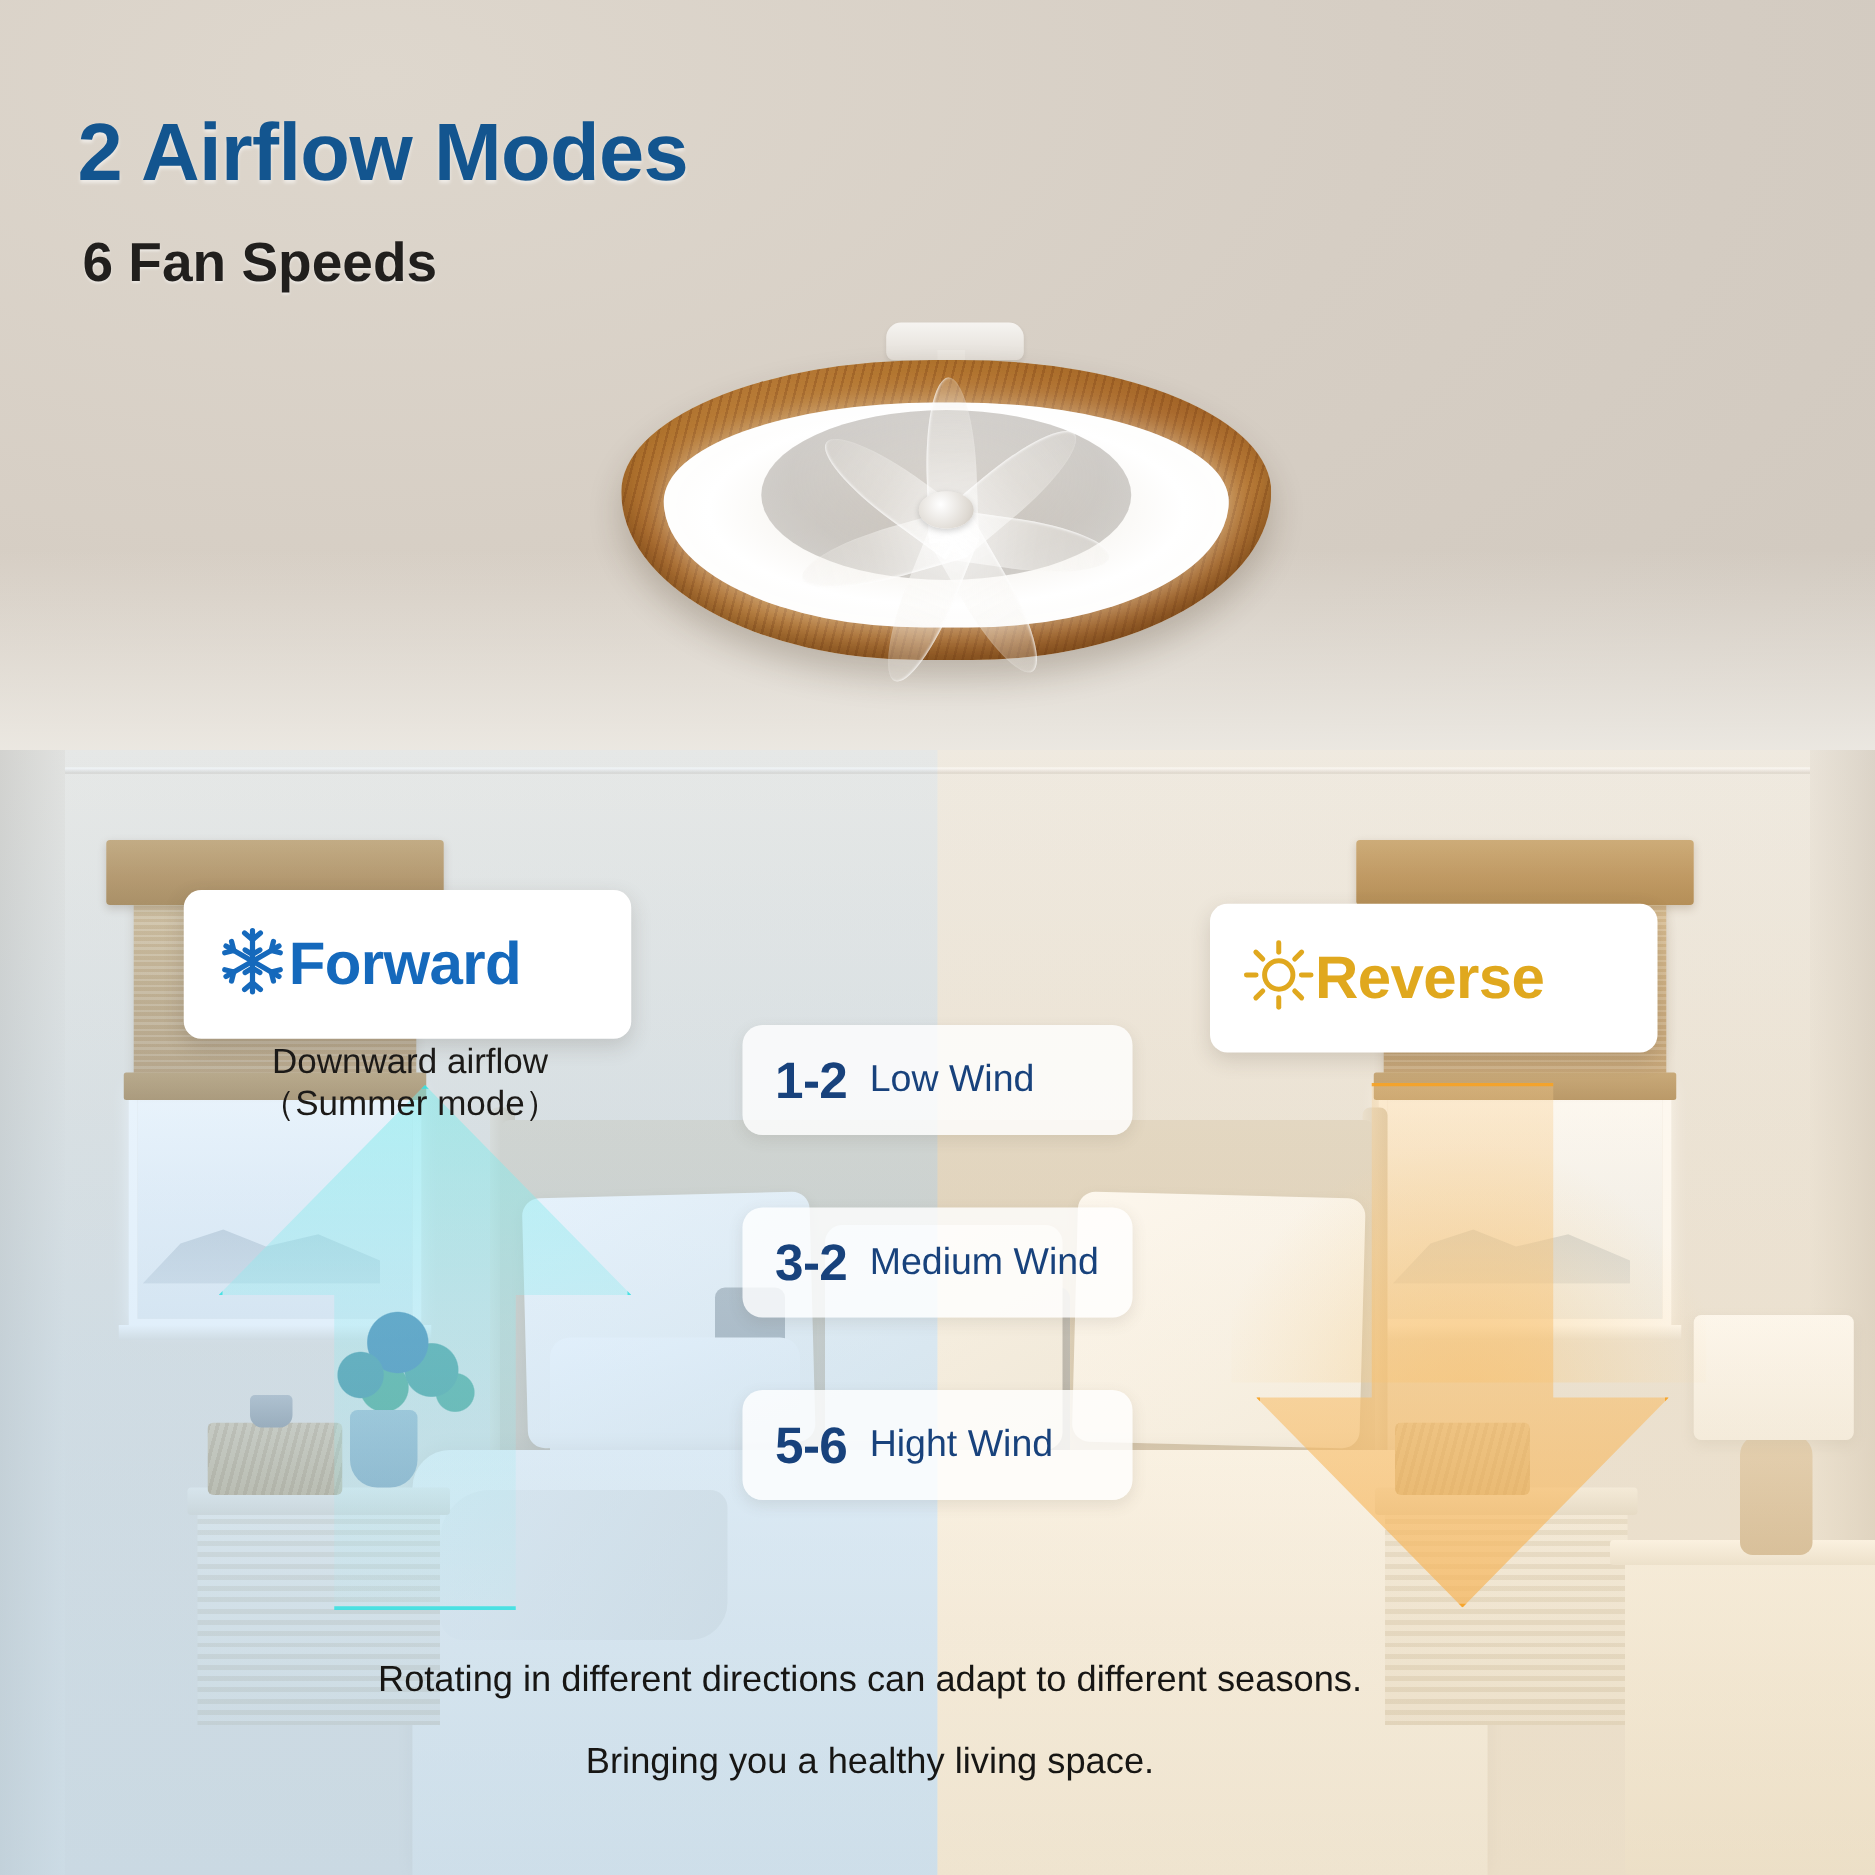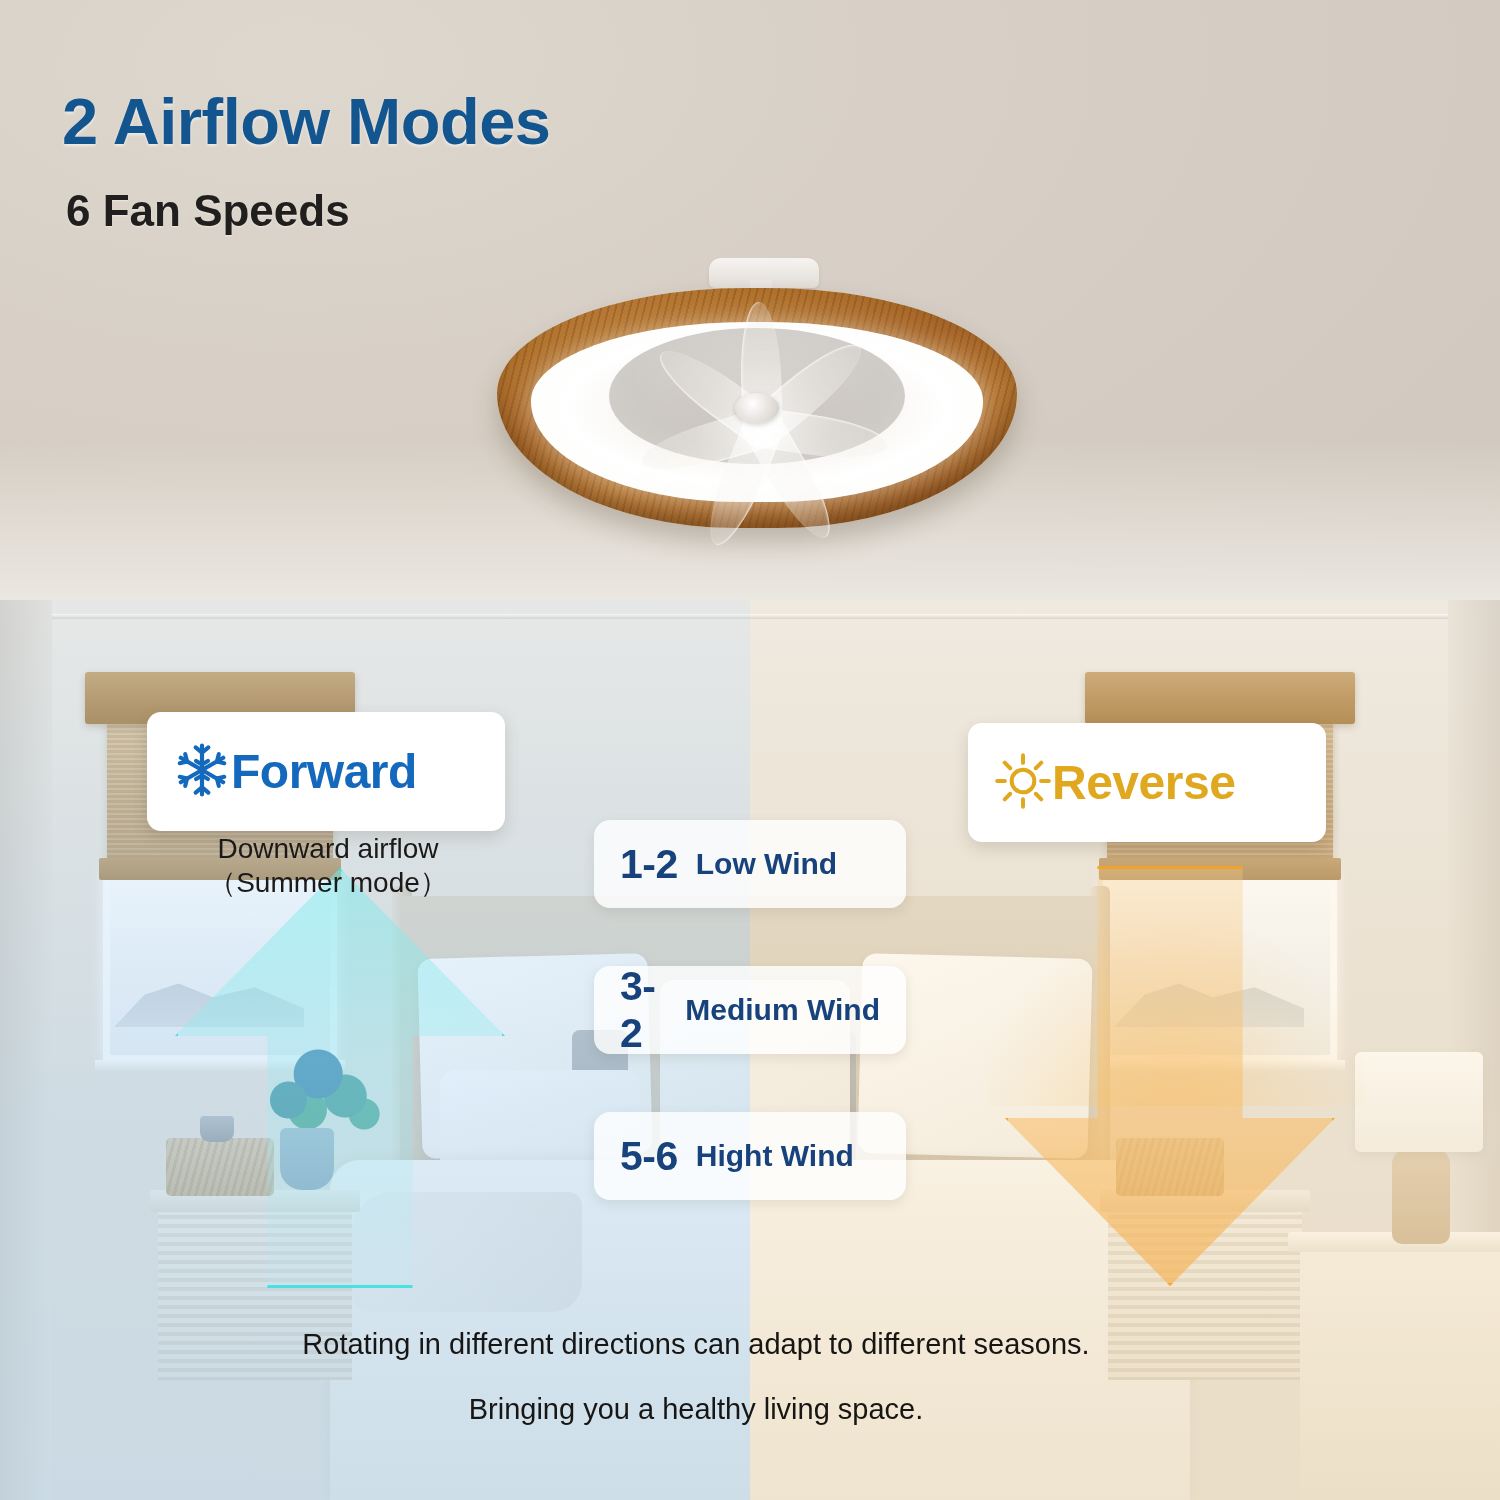--- a/index.html
+++ b/index.html
@@ -283,21 +283,21 @@
   .speeds{position:absolute;left:594px;top:820px;width:312px;}
   .speed-card{
     width:312px;height:88px;margin-bottom:58px;
     background:rgba(255,255,255,.80);
     border-radius:16px;
     box-shadow:0 4px 12px rgba(90,80,65,.12);
     display:flex;align-items:center;gap:18px;
     padding:0 26px;box-sizing:border-box;
   }
   .speed-num{font-size:41px;font-weight:bold;color:#18427c;letter-spacing:-.5px;}
-  .speed-text{font-size:30px;font-weight:bold;color:#18427c;white-space:nowrap;}
+  .speed-text{font-size:30px;font-weight:normal;color:#18427c;white-space:nowrap;}
 
   
   .footer{
     position:absolute;left:0;top:1330px;width:1392px;text-align:center;
     color:#171614;
   }
   .footer-line{display:block;font-size:29px;line-height:1.0;white-space:nowrap;}
   .footer-line.first{margin-bottom:36px;}
 </style>
 </head>

